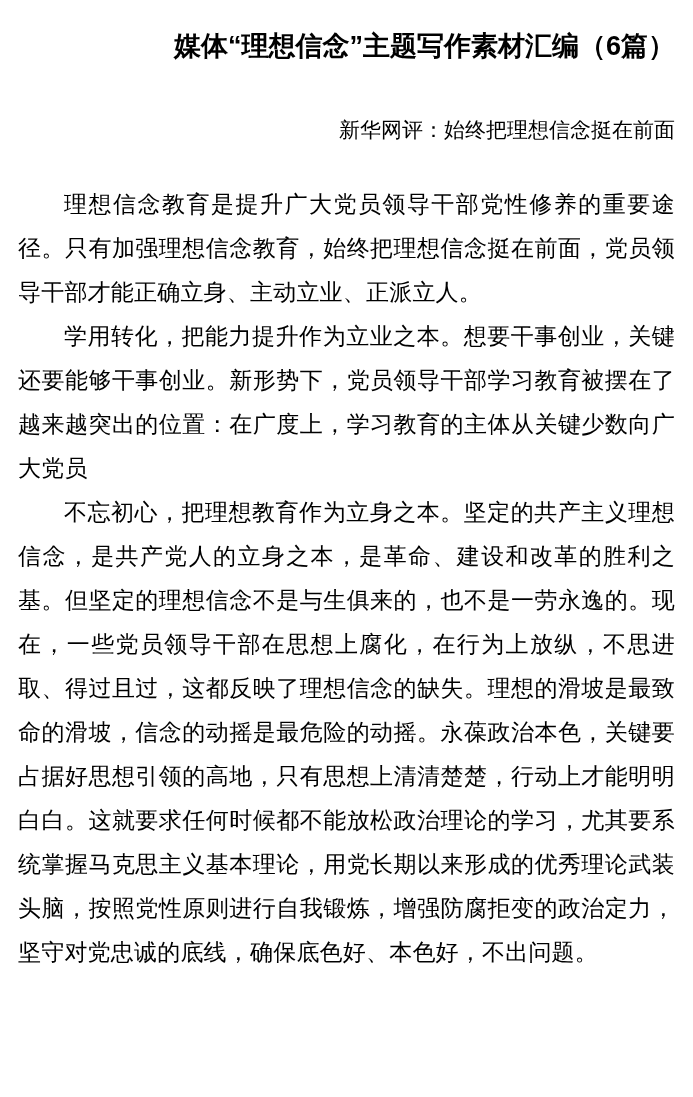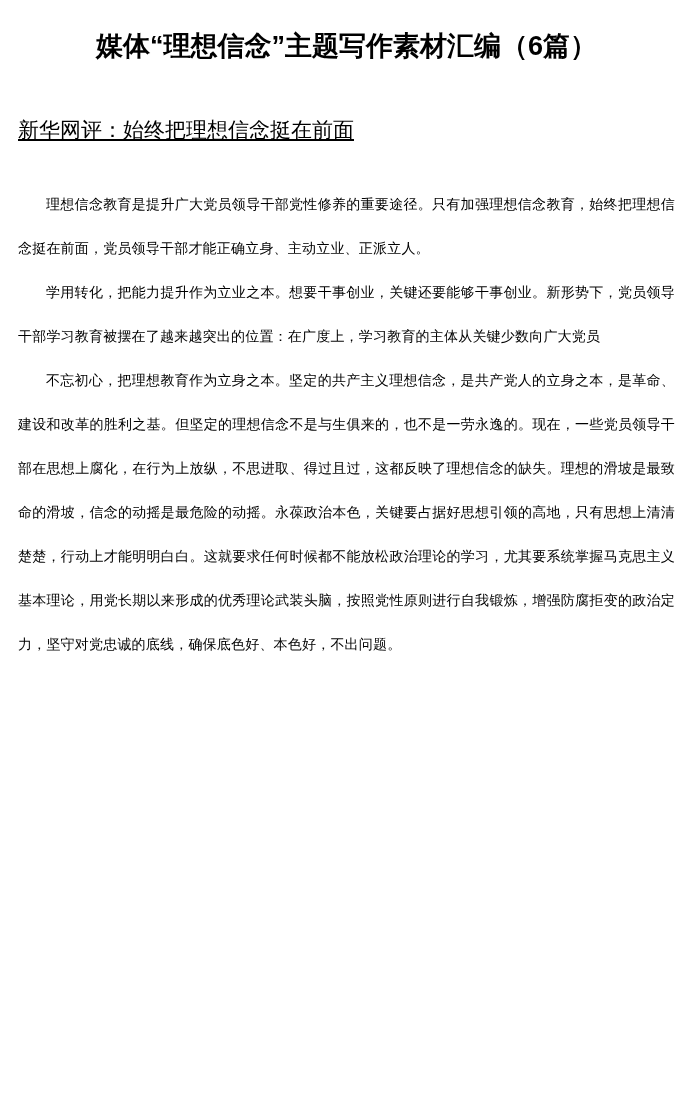--- a/index.html
+++ b/index.html
@@ -19,36 +19,35 @@
     width: 693px;
     height: 1097px;
     box-sizing: border-box;
     padding: 26px 18px 0 18px;
   }
   .doc-title {
     font-size: 27px;
     font-weight: bold;
     letter-spacing: 0px;
     line-height: 40px;
-    text-align: center;
+    text-align: right;
     white-space: nowrap;
   }
   .section-title {
     font-size: 21px;
     font-weight: normal;
-    text-align: left;
+    text-align: right;
     line-height: 32px;
     margin-top: 48px;
-    text-decoration: underline;
   }
   .body-block {
     margin-top: 36px;
   }
   p.para {
-    font-size: 14px;
+    font-size: 23px;
     line-height: 44px;
     margin: 0;
     text-align: justify;
     text-justify: inter-ideograph;
     text-indent: 2em;
     letter-spacing: 0.2px;
   }
 </style>
 </head>
 <body>

